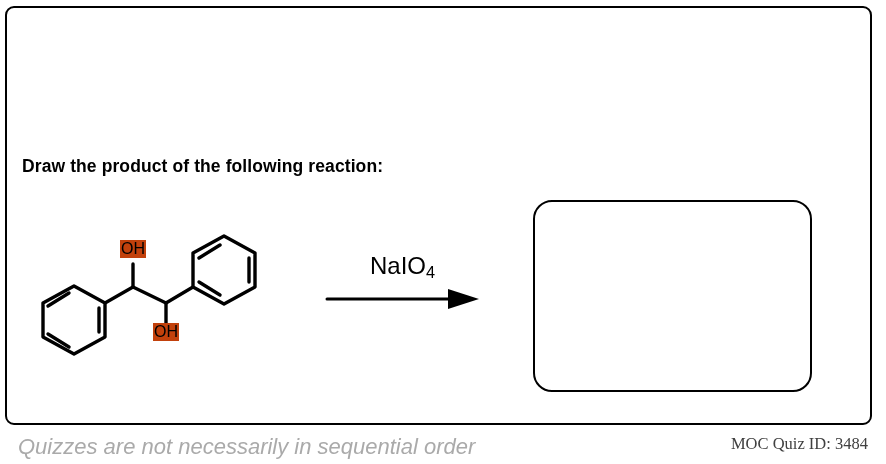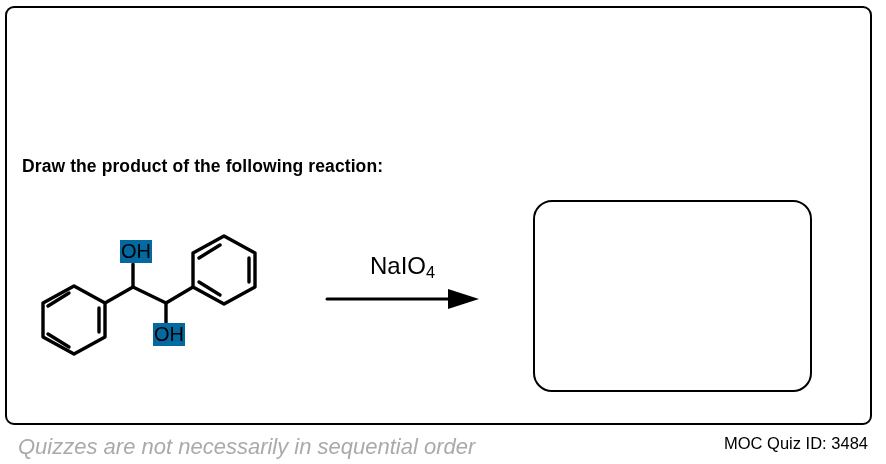--- a/index.html
+++ b/index.html
@@ -95,31 +95,32 @@
     font-size: 22px;
     font-style: italic;
     color: #aaaaaa;
     white-space: nowrap;
   }
   .footer-right {
     position: absolute;
     right: 18px;
     top: 434px;
     font-size: 16.5px;
-    color: #000000;
+    color: #404040;
     white-space: nowrap;
     text-align: left;
+    font-family: Liberation Serif, serif;
   }
   
   .atom-label {
     position: absolute;
-    font-size: 20px;
+    font-size: 16px;
     color: #000000;
     white-space: nowrap;
-    background: #0369a1;
+    background: #c2410c;
     padding: 0 1px;
   }
   .oh-top {
     left: 120px;
     top: 240px;
   }
   .oh-bottom {
     left: 153px;
     top: 323px;
   }

